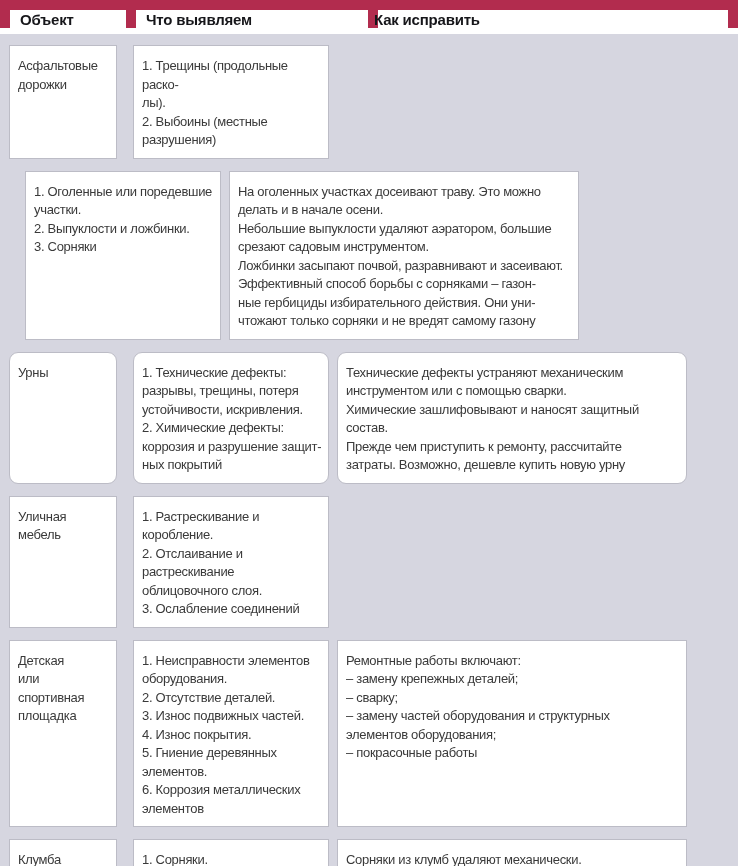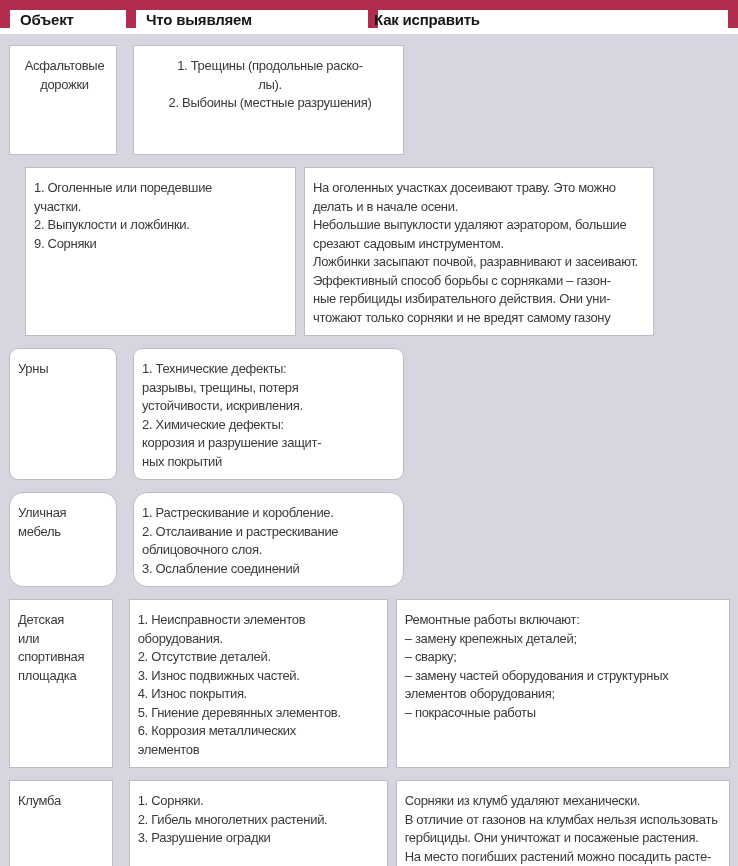--- a/index.html
+++ b/index.html
@@ -30,26 +30,26 @@
   
   .tbody{padding:11px 8px 0 9px;}
   .row{display:flex;margin-bottom:12px;}
   .cell{
     box-sizing:border-box;background:#ffffff;border:1px solid #bcbcc6;
     padding:11px 5px 8px 8px;
     font-size:13px;line-height:18.5px;color:#3a3a3a;
     letter-spacing:-0.3px;white-space:pre-line;
   }
   .c1{width:108px;}
-  .c2{width:271px;margin-left:16px;}
+  .c2{width:196px;margin-left:16px;}
   .c3{width:350px;margin-left:8px;}
-  .r1 .cell{min-height:110px;text-align:center;}
+  .r1 .cell{min-height:110px;}
   .r2 .cell{min-height:150px;}
   .r3 .cell{min-height:115px;border-radius:9px;}
-  .r4 .cell{min-height:88px;border-radius:14px;}
+  .r4 .cell{min-height:88px;}
   .r5 .cell{min-height:151px;}
   .r6 .cell{min-height:136px;}
 </style>
 </head>
 <body>
 
 <div class="page">
 
   <div class="thead">
     <div class="topbar"></div>
@@ -69,39 +69,45 @@
 дорожки</div>
       <div class="cell c2">1. Трещины (продольные раско-
 лы).
 2. Выбоины (местные разрушения)</div>
     </div>
 
     <div class="row r2">
       <div class="cell c2">1. Оголенные или поредевшие
 участки.
 2. Выпуклости и ложбинки.
-9. Сорняки</div>
+3. Сорняки</div>
       <div class="cell c3">На оголенных участках досеивают траву. Это можно
 делать и в начале осени.
 Небольшие выпуклости удаляют аэратором, большие
 срезают садовым инструментом.
 Ложбинки засыпают почвой, разравнивают и засеивают.
 Эффективный способ борьбы с сорняками – газон-
 ные гербициды избирательного действия. Они уни-
 чтожают только сорняки и не вредят самому газону</div>
     </div>
 
     <div class="row r3">
       <div class="cell c1">Урны</div>
       <div class="cell c2">1. Технические дефекты:
 разрывы, трещины, потеря
 устойчивости, искривления.
 2. Химические дефекты:
 коррозия и разрушение защит-
 ных покрытий</div>
+      <div class="cell c3">Технические дефекты устраняют механическим
+инструментом или с помощью сварки.
+Химические зашлифовывают и наносят защитный
+состав.
+Прежде чем приступить к ремонту, рассчитайте
+затраты. Возможно, дешевле купить новую урну</div>
     </div>
 
     <div class="row r4">
       <div class="cell c1">Уличная
 мебель</div>
       <div class="cell c2">1. Растрескивание и коробление.
 2. Отслаивание и растрескивание
 облицовочного слоя.
 3. Ослабление соединений</div>
     </div>

